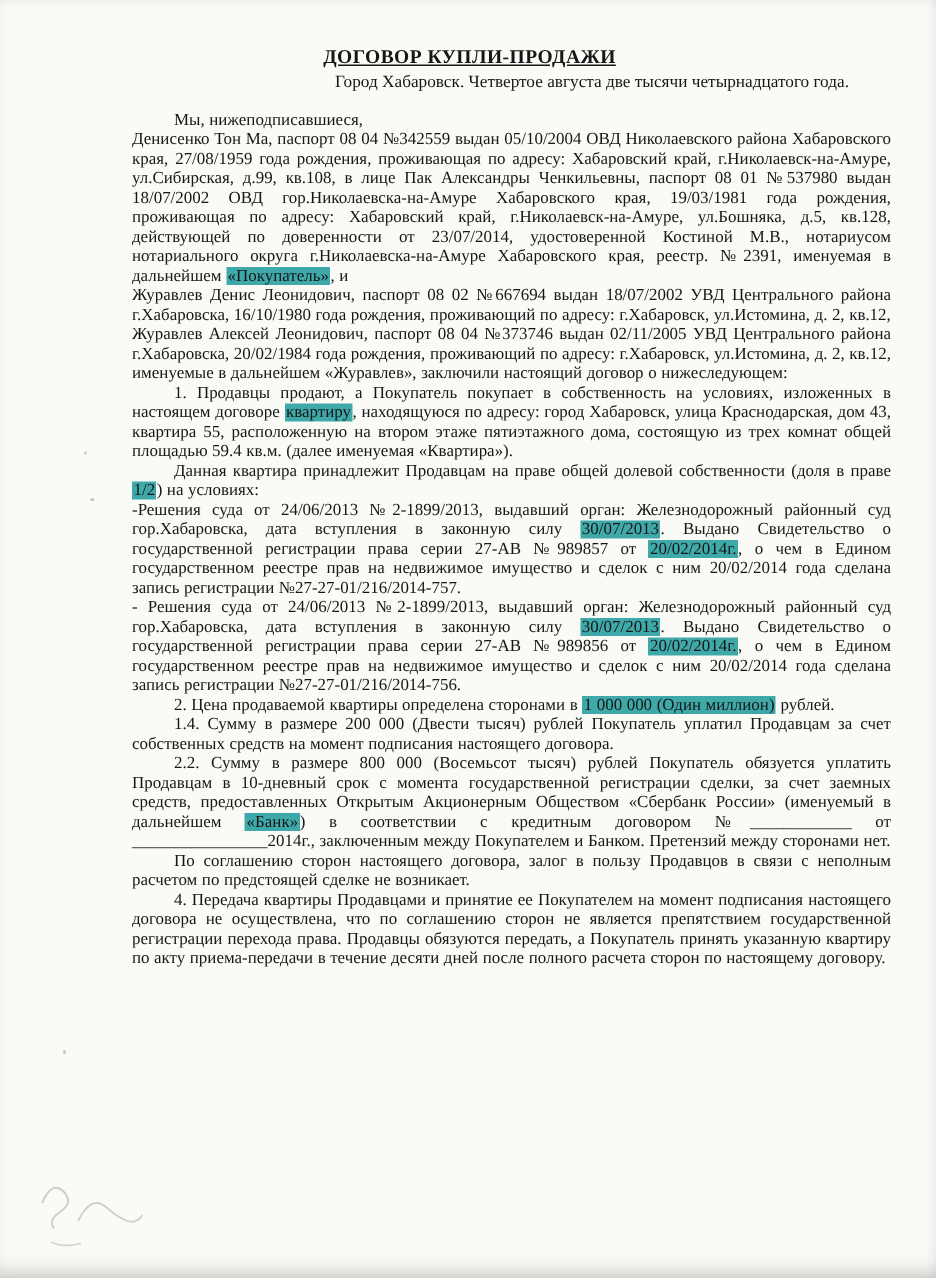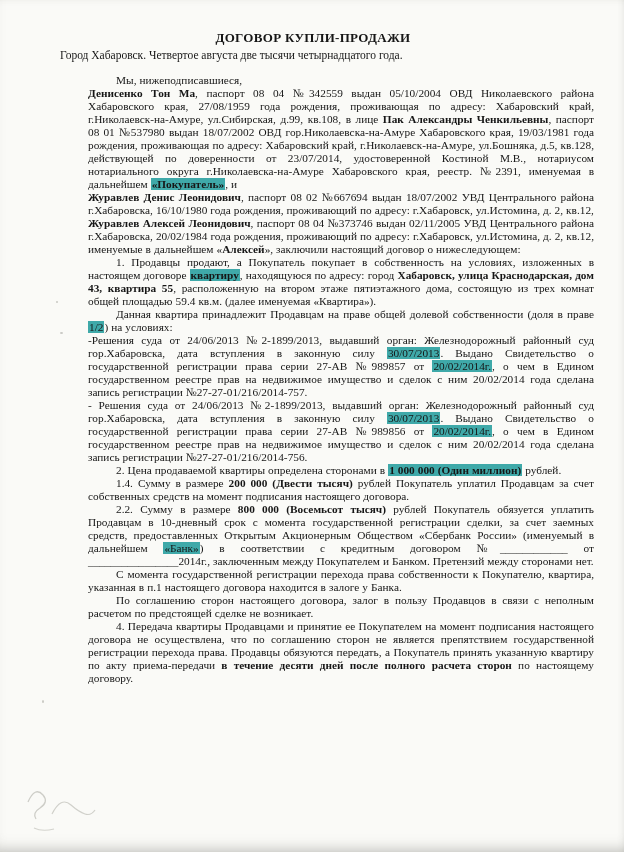--- a/index.html
+++ b/index.html
@@ -12,56 +12,55 @@
     position:relative;width:624px;height:852px;
     background:var(--paper,#fafaf7);color:var(--ink,#161616);
     overflow:hidden;
     box-shadow:inset 0 -12px 16px -12px rgba(60,60,52,.38),
                inset -5px 0 10px -8px rgba(60,60,52,.18),
                inset 0 6px 10px -9px rgba(60,60,52,.15);
   }
   .doc{position:absolute;top:30px;left:88px;right:30px}
   .title{
     position:relative;left:-28px;text-align:center;font-weight:bold;
-    font-size:13px;letter-spacing:.3px;margin-bottom:3px;
+    font-size:13px;letter-spacing:.3px;margin-bottom:3px;text-decoration:underline;
   }
-  .dateline{position:relative;left:-28px;text-align:left;font-size:11.5px;margin-bottom:13px}
+  .dateline{position:relative;left:-28px;text-align:right;font-size:11.5px;margin-bottom:13px}
   .para{
     margin:0;font-size:11.3px;line-height:13px;text-align:justify;
     word-spacing:.2px;
   }
   .para.indent{text-indent:28px}
-  .b{font-weight:bold}
+  .b{font-weight:normal}
   .hl{background:var(--hl,#3fa9a9);padding:0 1px}
   .pencil{position:absolute;left:20px;bottom:10px;opacity:.55}
   .speck{position:absolute;background:#9a9a92;border-radius:50%;opacity:.5}
   .s1{left:60px;top:332px;width:3px;height:2px}
   .s2{left:56px;top:301px;width:2px;height:2px}
   .s3{left:42px;top:700px;width:2px;height:3px}
 </style>
 </head>
 <body>
 
 <div class="page">
   <div class="doc">
     <div class="title">ДОГОВОР КУПЛИ-ПРОДАЖИ</div>
     <div class="dateline">Город Хабаровск. Четвертое августа две тысячи четырнадцатого года.</div>
     <div id="doc-body">
         <p class="para indent"><span>Мы, нижеподписавшиеся,</span></p>
         <p class="para"><span class="b">Денисенко Тон Ма</span><span>, паспорт 08 04 №342559 выдан 05/10/2004 ОВД Николаевского района Хабаровского края, 27/08/1959 года рождения, проживающая по адресу: Хабаровский край, г.Николаевск-на-Амуре, ул.Сибирская, д.99, кв.108, в лице </span><span class="b">Пак Александры Ченкильевны</span><span>, паспорт 08 01 №537980 выдан 18/07/2002 ОВД гор.Николаевска-на-Амуре Хабаровского края, 19/03/1981 года рождения, проживающая по адресу: Хабаровский край, г.Николаевск-на-Амуре, ул.Бошняка, д.5, кв.128, действующей по доверенности от 23/07/2014, удостоверенной Костиной М.В., нотариусом нотариального округа г.Николаевска-на-Амуре Хабаровского края, реестр. №2391, именуемая в дальнейшем </span><span class="b hl">«Покупатель»</span><span>, и</span></p>
         <p class="para"><span class="b">Журавлев Денис Леонидович</span><span>, паспорт 08 02 №667694 выдан 18/07/2002 УВД Центрального района г.Хабаровска, 16/10/1980 года рождения, проживающий по адресу: г.Хабаровск, ул.Истомина, д. 2, кв.12,</span></p>
-        <p class="para"><span class="b">Журавлев Алексей Леонидович</span><span>, паспорт 08 04 №373746 выдан 02/11/2005 УВД Центрального района г.Хабаровска, 20/02/1984 года рождения, проживающий по адресу: г.Хабаровск, ул.Истомина, д. 2, кв.12, именуемые в дальнейшем «</span><span class="b">Алексей</span><span>», заключили настоящий договор о нижеследующем:</span></p>
+        <p class="para"><span class="b">Журавлев Алексей Леонидович</span><span>, паспорт 08 04 №373746 выдан 02/11/2005 УВД Центрального района г.Хабаровска, 20/02/1984 года рождения, проживающий по адресу: г.Хабаровск, ул.Истомина, д. 2, кв.12, именуемые в дальнейшем «</span><span class="b">Журавлев</span><span>», заключили настоящий договор о нижеследующем:</span></p>
         <p class="para indent"><span>1. Продавцы продают, а Покупатель покупает в собственность на условиях, изложенных в настоящем договоре </span><span class="b hl">квартиру</span><span>, находящуюся по адресу: город </span><span class="b">Хабаровск, улица Краснодарская, дом 43, квартира 55</span><span>, расположенную на втором этаже пятиэтажного дома, состоящую из трех комнат общей площадью 59.4 кв.м. (далее именуемая «Квартира»).</span></p>
         <p class="para indent"><span>Данная квартира принадлежит Продавцам на праве общей долевой собственности (доля в праве </span><span class="hl">1/2</span><span>) на условиях:</span></p>
         <p class="para"><span>-Решения суда от 24/06/2013 №2-1899/2013, выдавший орган: Железнодорожный районный суд гор.Хабаровска, дата вступления в законную силу </span><span class="hl">30/07/2013</span><span>. Выдано Свидетельство о государственной регистрации права серии 27-АВ №989857 от </span><span class="hl">20/02/2014г.</span><span>, о чем в Едином государственном реестре прав на недвижимое имущество и сделок с ним 20/02/2014 года сделана запись регистрации №27-27-01/216/2014-757.</span></p>
         <p class="para"><span>- Решения суда от 24/06/2013 №2-1899/2013, выдавший орган: Железнодорожный районный суд гор.Хабаровска, дата вступления в законную силу </span><span class="hl">30/07/2013</span><span>. Выдано Свидетельство о государственной регистрации права серии 27-АВ №989856 от </span><span class="hl">20/02/2014г.</span><span>, о чем в Едином государственном реестре прав на недвижимое имущество и сделок с ним 20/02/2014 года сделана запись регистрации №27-27-01/216/2014-756.</span></p>
         <p class="para indent"><span>2. Цена продаваемой квартиры определена сторонами в </span><span class="b hl">1 000 000 (Один миллион)</span><span> рублей.</span></p>
         <p class="para indent"><span>1.4. Сумму в размере </span><span class="b">200 000 (Двести тысяч)</span><span> рублей Покупатель уплатил Продавцам за счет собственных средств на момент подписания настоящего договора.</span></p>
         <p class="para indent"><span>2.2. Сумму в размере </span><span class="b">800 000 (Восемьсот тысяч)</span><span> рублей Покупатель обязуется уплатить Продавцам в 10-дневный срок с момента государственной регистрации сделки, за счет заемных средств, предоставленных Открытым Акционерным Обществом «Сбербанк России» (именуемый в дальнейшем </span><span class="hl">«Банк»</span><span>) в соответствии с кредитным договором №____________ от ________________2014г., заключенным между Покупателем и Банком. Претензий между сторонами нет.</span></p>
-        <p class="para indent"><span>С момента государственной регистрации перехода права собственности к Покупателю, квартира, указанная в п.1 настоящего договора находится в залоге у Банка.</span></p>
         <p class="para indent"><span>По соглашению сторон настоящего договора, залог в пользу Продавцов в связи с неполным расчетом по предстоящей сделке не возникает.</span></p>
         <p class="para indent"><span>4. Передача квартиры Продавцами и принятие ее Покупателем на момент подписания настоящего договора не осуществлена, что по соглашению сторон не является препятствием государственной регистрации перехода права. Продавцы обязуются передать, а Покупатель принять указанную квартиру по акту приема-передачи </span><span class="b">в течение десяти дней после полного расчета сторон</span><span> по настоящему договору.</span></p>
       </div>
   </div>
 
   <svg class="pencil" width="90" height="70" viewBox="0 0 90 70" fill="none">
     <path d="M8 30 q7 -16 15 -7 q6 7 -3 13 q-8 5 -4 11" stroke="#a9a9a1" stroke-width="1.3"></path>
     <path d="M32 42 q9 -18 19 -9 q8 7 14 9 q6 2 10 -4" stroke="#afafa7" stroke-width="1.2"></path>
     <path d="M14 56 q8 4 20 1" stroke="#b4b4ac" stroke-width="1.1"></path>
   </svg>

